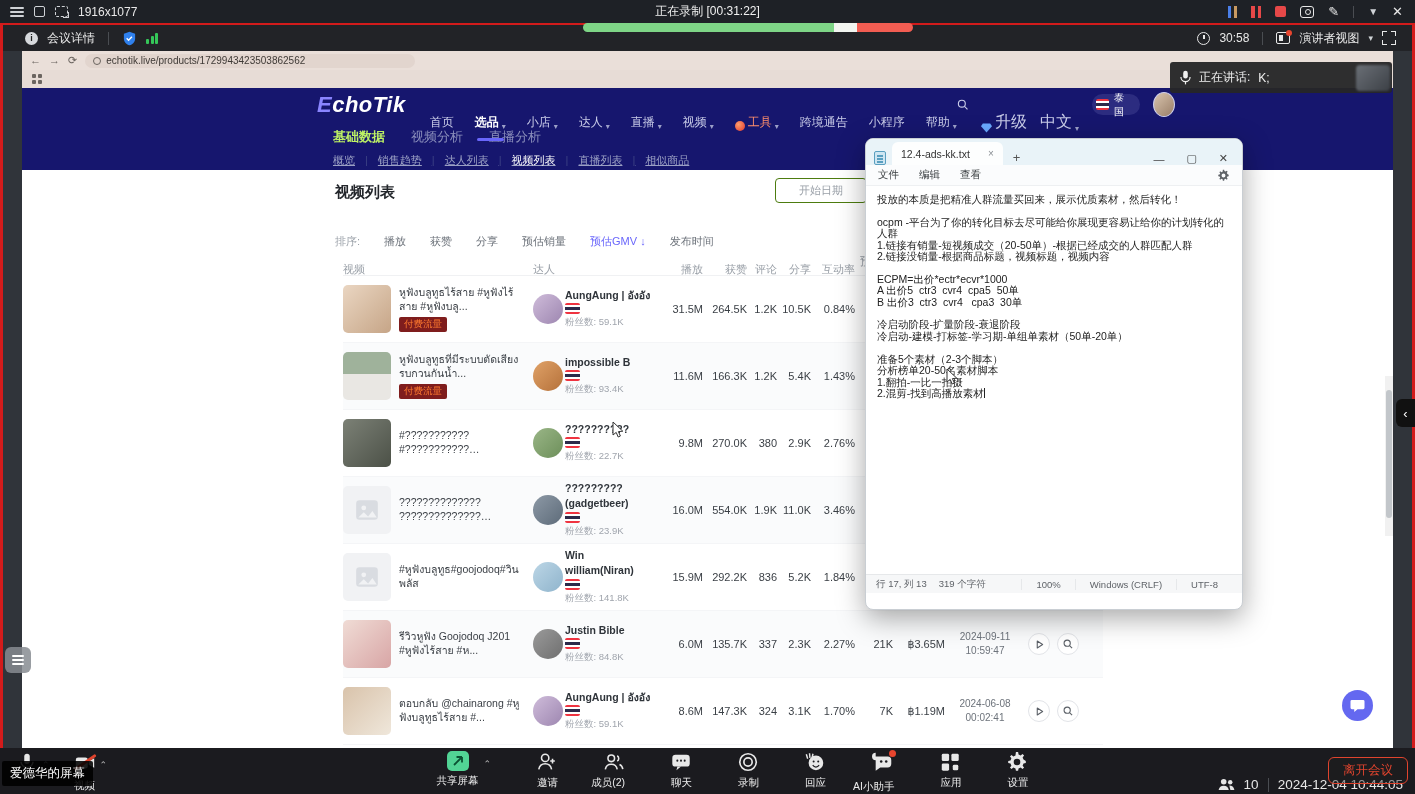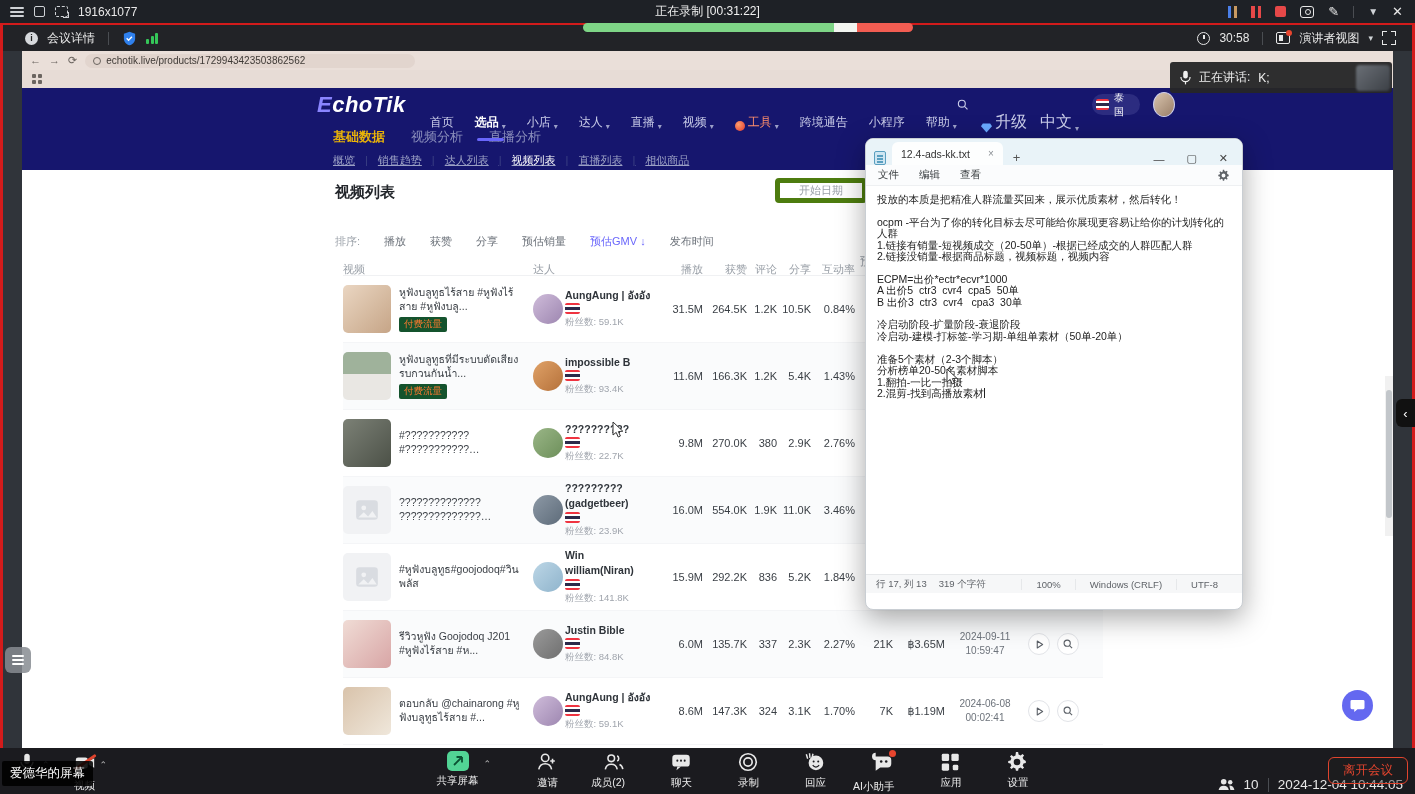--- a/index.html
+++ b/index.html
@@ -101,32 +101,32 @@
   .nav-item.active::after{content:"";position:absolute;left:2px;right:2px;bottom:-10px;height:3px;border-radius:2px;background:#6966fb;}
   .nav-item .cdn{font-size:8px;color:#9ca0c8;}
   .tool-dot{width:10px;height:10px;border-radius:50%;background:radial-gradient(circle at 35% 35%,#ff9d6b,#e0352e);}
   .sh-right{margin-left:auto;display:flex;align-items:center;gap:13px;padding-right:330px;}
   .flag-pill{display:flex;align-items:center;gap:5px;background:#2c2c80;border-radius:11px;height:21px;padding:0 9px 0 4px;color:#fff;font-size:10px;}
   .th-flag{width:15px;height:11px;border-radius:2px;overflow:hidden;
     background:linear-gradient(180deg,#ef3340 0 18%,#fff 18% 38%,#2d2a4a 38% 62%,#fff 62% 82%,#ef3340 82% 100%);}
   .hdr-avatar{width:25px;height:25px;border-radius:50%;background:linear-gradient(135deg,#d8c4ae,#9a7f68);border:1.5px solid #cfd0f0;}
   .sh-row2{display:flex;align-items:center;gap:26px;padding-left:311px;height:26px;font-size:13px;margin-top:3px;}
   .tab-item{color:#8c90bc;}
-  .tab-item.active{color:#eab308;font-weight:bold;}
+  .tab-item.active{color:#bef264;font-weight:bold;}
   .product-chip{position:absolute;left:700px;top:28px;display:flex;gap:8px;width:190px;}
   .product-avatar{width:27px;height:27px;border-radius:50%;background:linear-gradient(135deg,#f0ebe4,#c9c2b8);flex:none;}
   .product-title{font-size:10.5px;font-weight:bold;color:#fff;line-height:1.3;}
   .sh-row3{display:flex;align-items:center;gap:10px;padding-left:311px;height:20px;font-size:11px;color:#9ba0c4;text-decoration:underline;}
   .subnav-item.active{color:#fff;}
   .sub-sep{color:#3c4184;}
 
   
   #content{position:relative;height:588px;background:#fff;}
   .page-title{position:absolute;left:313px;top:13px;font-size:15px;font-weight:bold;color:#23262b;}
-  .date-btn{position:absolute;left:753px;top:8px;width:92px;height:25px;border:5px solid #4d7c0f;border-radius:4px;
+  .date-btn{position:absolute;left:753px;top:8px;width:92px;height:25px;border:1px solid #4d7c0f;border-radius:4px;
     color:#9aa0a8;font-size:11px;display:flex;align-items:center;justify-content:center;background:#fff;}
   .filter-row{position:absolute;left:313px;top:64px;display:flex;align-items:center;gap:24px;font-size:11px;color:#6d737b;}
   .filter-row .lbl{color:#9aa0a8;}
   .filter-row .opt.active{color:#6966fb;}
   
   #vtable{position:absolute;left:321px;top:84px;width:760px;}
   .t-head,.t-row{display:grid;grid-template-columns:190px 126px 44px 44px 30px 34px 44px 38px 52px 80px 58px;align-items:center;}
   .t-head{height:22px;font-size:11px;color:#9aa0a8;border-bottom:1px solid #f0f1f3;}
   .t-head .num{text-align:right;}
   .t-head .ctr{text-align:center;}
@@ -138,21 +138,21 @@
   .thumb svg{display:none;}
   .thumb.ph{background:#f1f2f4 !important;}
   .thumb.ph svg{display:block;}
   .t1{background:linear-gradient(135deg,#ead6c2,#c6a587);}
   .t2{background:linear-gradient(180deg,#9fb29b 0 45%,#e9e7e3 45%);}
   .t3{background:linear-gradient(135deg,#7c8176,#4c5147);}
   .t6{background:linear-gradient(135deg,#f0dcd5,#d8a5a5);}
   .t7{background:linear-gradient(135deg,#d9c3ab,#efe7db);}
   .title-wrap{display:flex;flex-direction:column;gap:4px;min-width:0;}
   .v-title{font-size:10.5px;color:#3a3f45;line-height:1.3;display:-webkit-box;-webkit-line-clamp:2;-webkit-box-orient:vertical;overflow:hidden;}
-  .paid-tag{align-self:flex-start;font-size:9.5px;color:#ff7a2f;background:#14532d;border-radius:2px;padding:1px 5px;}
+  .paid-tag{align-self:flex-start;font-size:9.5px;color:#ff7a2f;background:#7f1d1d;border-radius:2px;padding:1px 5px;}
   .author-cell{display:flex;gap:2px;align-items:center;}
   .avatar{width:30px;height:30px;border-radius:50%;flex:none;}
   .a1,.a7{background:linear-gradient(135deg,#cfbcda,#9d86b0);}
   .a2{background:linear-gradient(135deg,#e0a268,#b5713a);}
   .a3{background:linear-gradient(135deg,#9ab687,#6d8f5a);}
   .a4{background:linear-gradient(135deg,#8d99a6,#5d6b79);}
   .a5{background:linear-gradient(135deg,#bcd6e6,#8fb4cc);}
   .a6{background:linear-gradient(135deg,#9a9a9a,#6f6f6f);}
   .author-wrap{display:flex;flex-direction:column;gap:2px;min-width:0;}
   .a-name{font-size:10.5px;font-weight:bold;color:#2f343a;line-height:1.2;}

